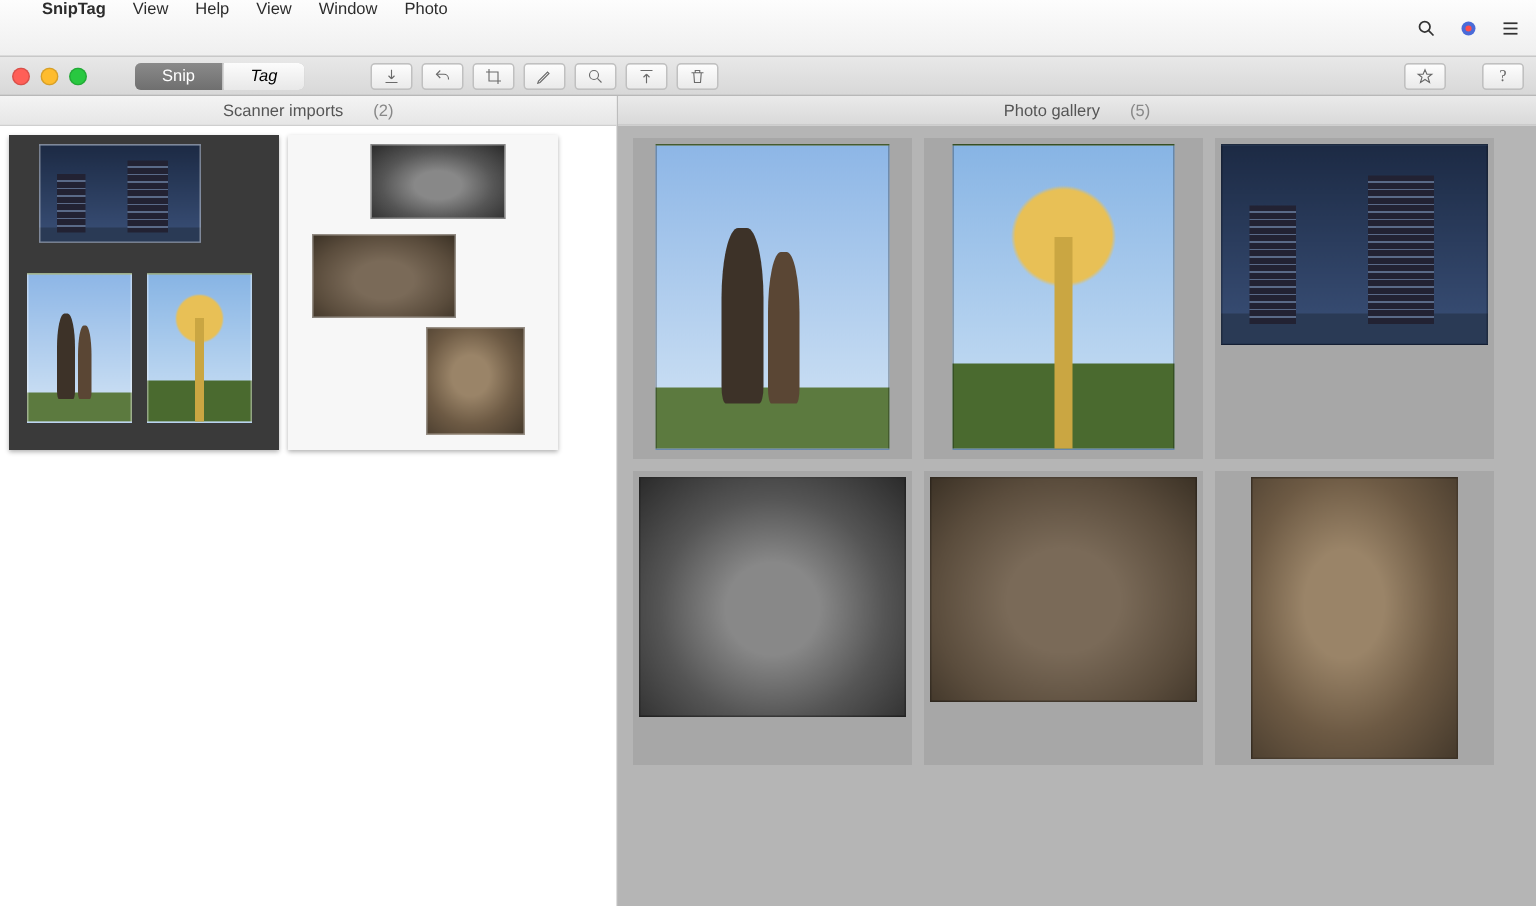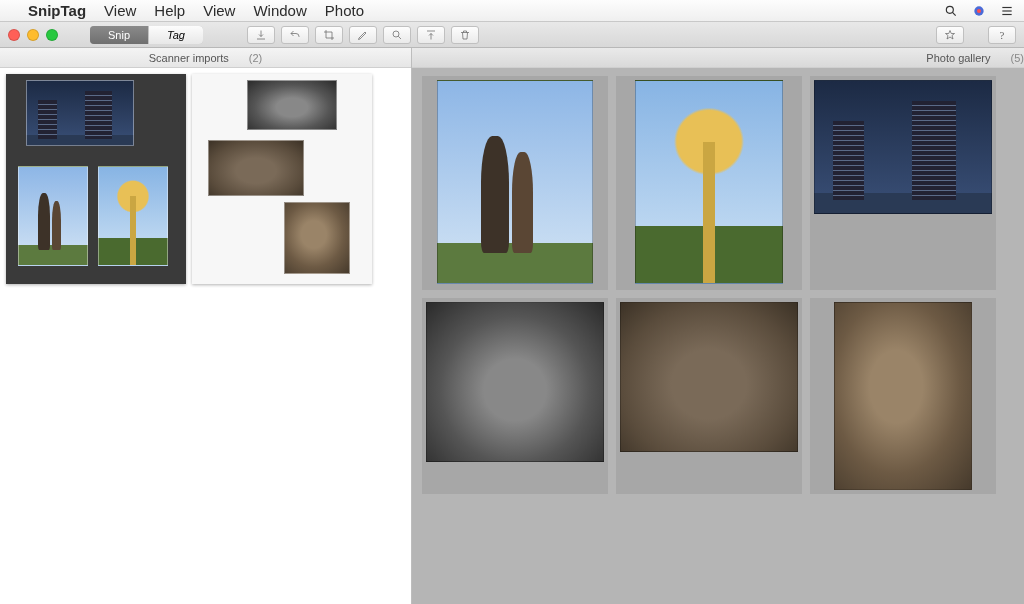--- a/index.html
+++ b/index.html
@@ -8,28 +8,27 @@
     font-size: 13px;
     width: 1024px;
     height: 604px;
     overflow: hidden;
     background: #ececec;
     color: #2c2c2c;
   }
 
   
   .menubar {
-    height: 22px;
+    height: 38px;
     background: linear-gradient(#fdfdfd, #efefef);
     border-bottom: 1px solid #c8c8c8;
     display: flex;
-    align-items: center;
     padding: 0 10px;
     gap: 18px;
-    font-size: 15px;
+    font-size: 11px;
   }
   .menubar .apple { font-size: 14px; }
   .menubar .appname { font-weight: 600; }
   .menubar .spacer { flex: 1; }
   .menubar .status-icons { display: flex; gap: 14px; font-size: 13px; align-items: center;}
   .menubar .status-icons span { display:inline-flex; }
 
   
   .titlebar {
     height: 26px;
@@ -315,21 +314,21 @@
         </div>
         <div class="scan light">
           <div class="ph bw-family" style="left: 55px; top: 6px; width: 90px; height: 50px;"></div>
           <div class="ph sepia-group" style="left: 16px; top: 66px; width: 96px; height: 56px;"></div>
           <div class="ph sepia-portrait" style="left: 92px; top: 128px; width: 66px; height: 72px;"></div>
         </div>
       </div>
   </div>
 
   <div class="pane-right">
-    <div class="pane-header" style="background:linear-gradient(#eaeaea,#d9d9d9);justify-content:flex-end;">
+    <div class="pane-header" style="background:linear-gradient(#eaeaea,#d9d9d9);">
       <span class="heading-with-count">
         <span data-bind="panes.gallery.title">Photo gallery</span>
         <span class="count" data-bind="panes.gallery.count">(5)</span>
       </span>
     </div>
     <div class="gallery-body" id="gallery-body">
         <div class="thumb" style="width: 186px; height: 214px;">
           <div class="img figures-park" style="width: 156px; height: 204px;"></div>
         </div>
         <div class="thumb" style="width: 186px; height: 214px;">

